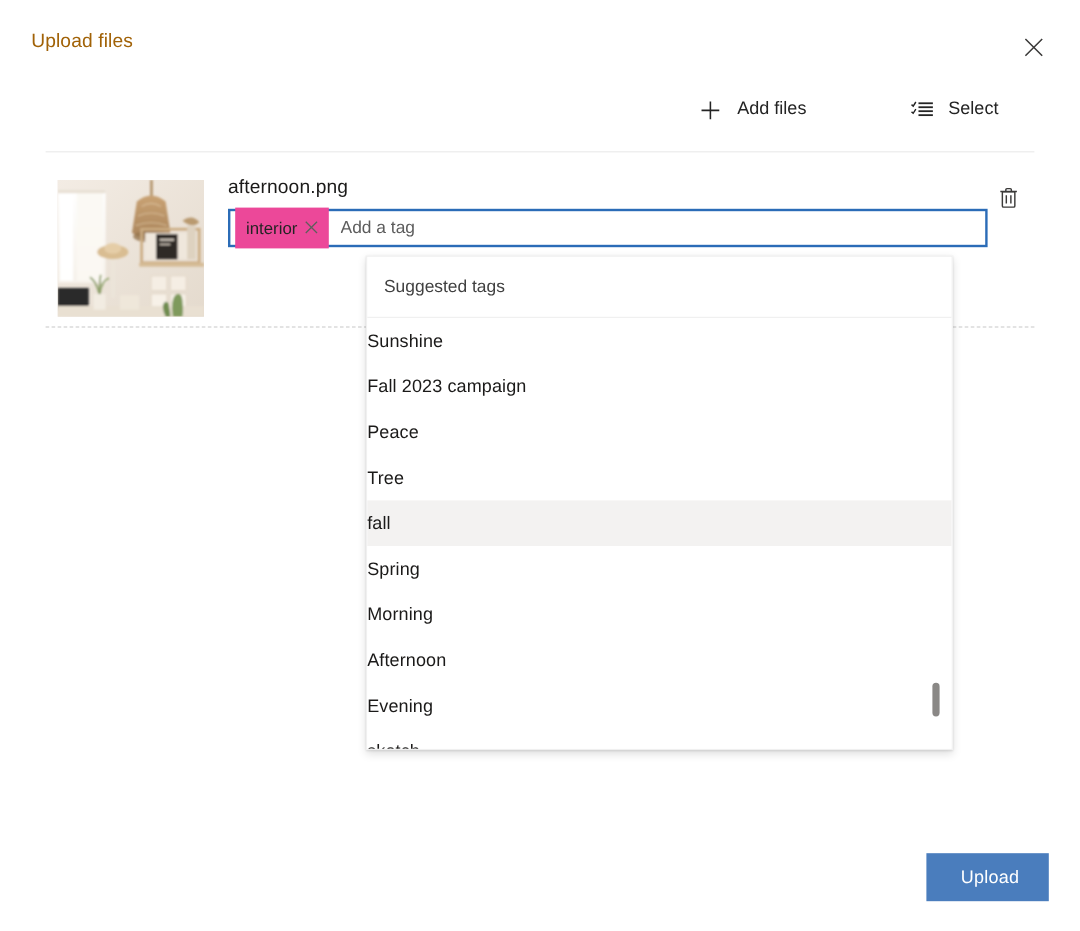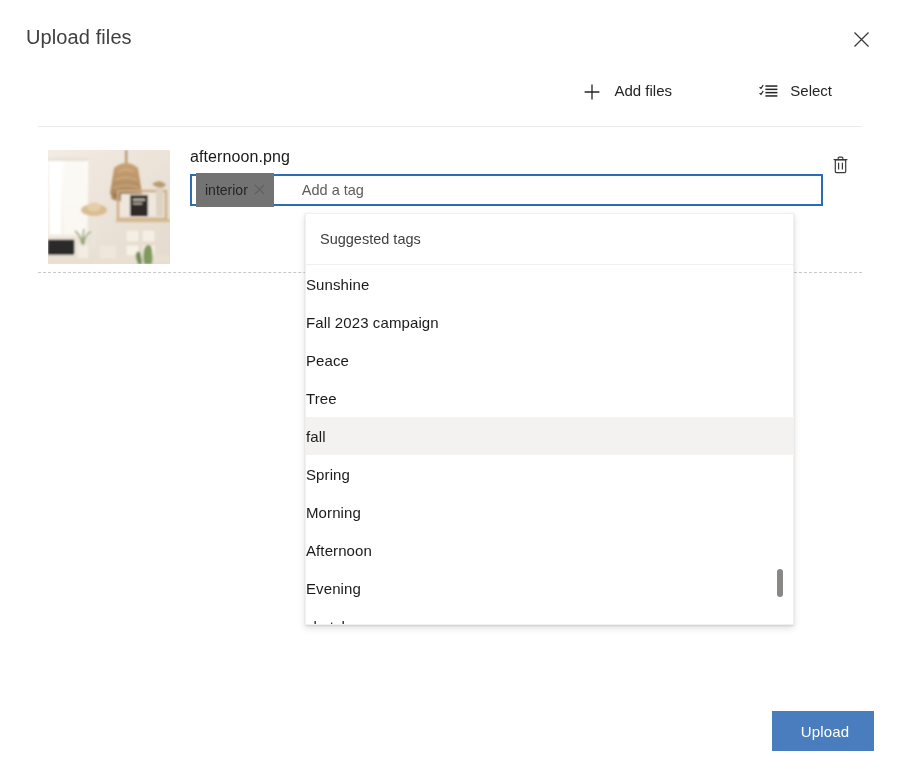--- a/index.html
+++ b/index.html
@@ -14,22 +14,22 @@
     position: relative;
     width: 900px; height: 776px;
     background: #ffffff;
     overflow: hidden;
   }
 
   
   #dialog-title {
     position: absolute;
     left: 26px; top: 26px;
-    font-size: 20px;
-    color: #404040;
+    font-size: 16px;
+    color: #a16207;
     font-weight: 400;
     letter-spacing: 0.1px;
   }
   #close-button {
     position: absolute;
     right: 22px; top: 22px;
     width: 34px; height: 34px;
     display: flex; align-items: center; justify-content: center;
     cursor: pointer;
     background: none; border: none; padding: 0;
@@ -96,23 +96,23 @@
     width: 633px; height: 32px;
     border: 2px solid #2b6cb7;
     background: #ffffff;
     display: flex;
     align-items: center;
     padding: 0 4px;
   }
   .tag-chip {
     display: flex; align-items: center;
     height: 34px;
-    background: #737373;
+    background: #ec4899;
     padding: 0 2px 0 9px;
-    margin-right: 24px;
+    margin-right: 6px;
     cursor: default;
   }
   .tag-chip-label {
     font-size: 14px;
     color: #242424;
     white-space: nowrap;
   }
   .tag-chip-remove {
     width: 24px; height: 24px;
     display: flex; align-items: center; justify-content: center;

